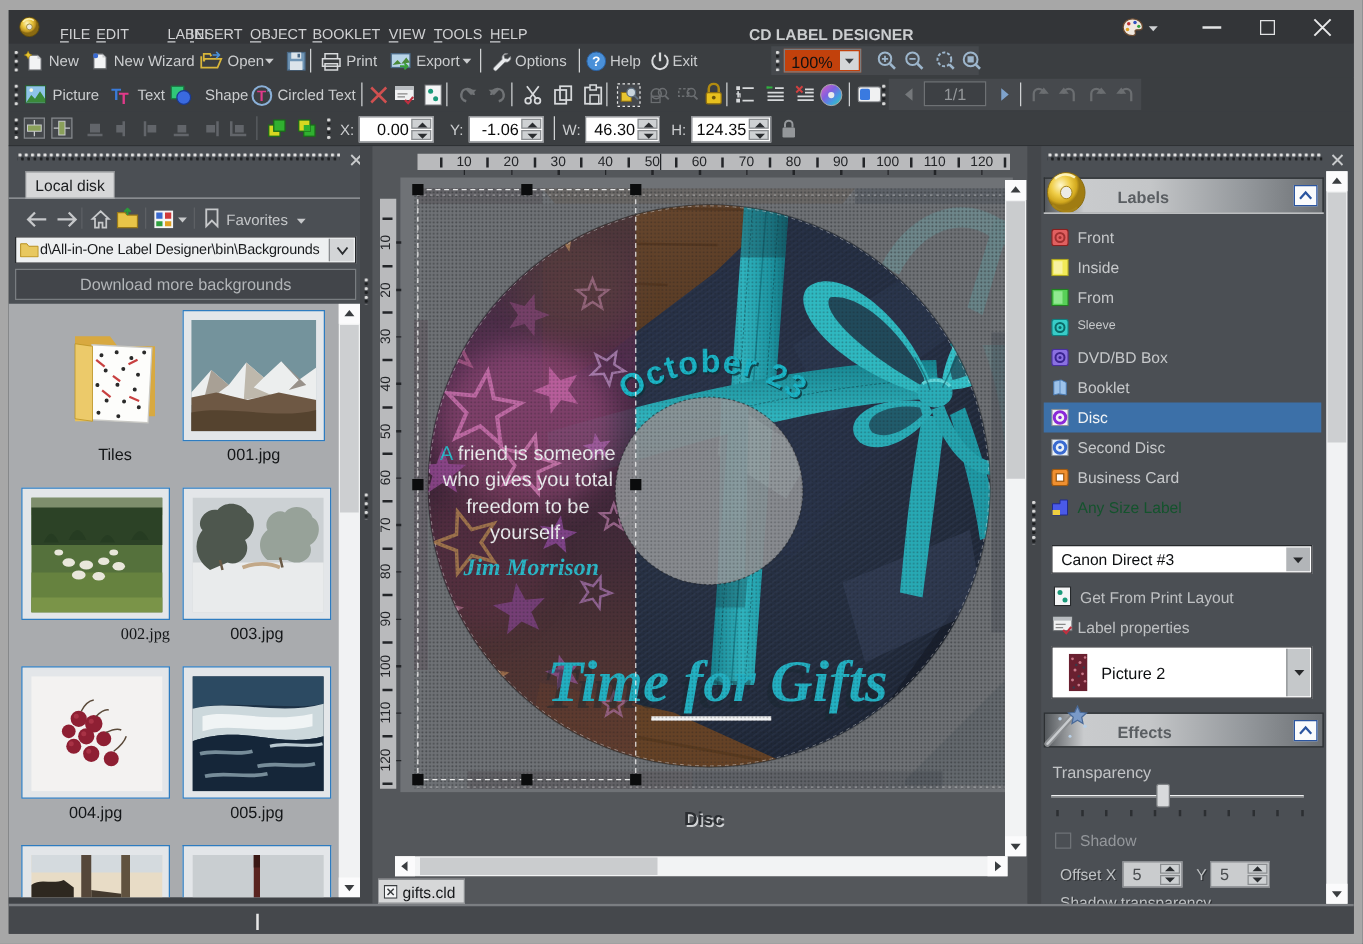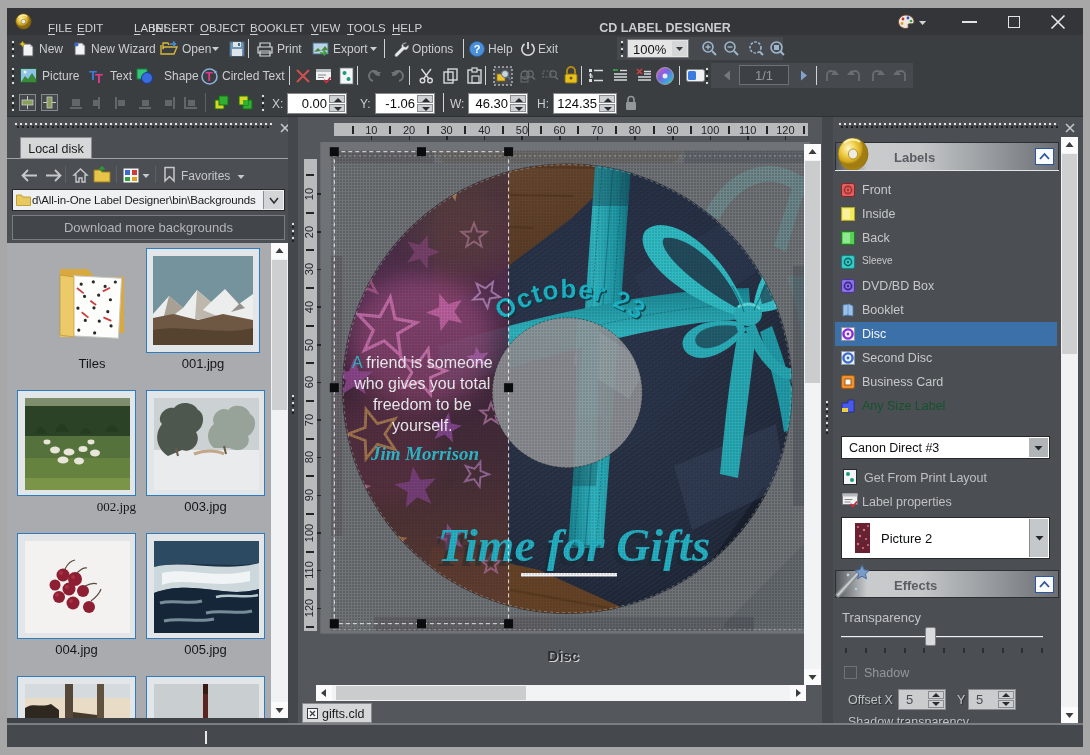--- a/index.html
+++ b/index.html
@@ -115,21 +115,21 @@
       <text x="9" y="13" font-size="11" font-weight="bold" fill="#fff" text-anchor="middle" font-family="Liberation Sans">?</text>
     </svg>
   <div class="tb-text" style="left:481px;top:7px;">Help</div>
   <svg class="abs" style="left:512px;top:5px;" width="18" height="18" viewBox="0 0 18 18">
       <path d="M9 2 v7" stroke="#d8dadc" stroke-width="1.8"></path>
       <path d="M5.5 4 a6.2 6.2 0 1 0 7 0" fill="none" stroke="#d8dadc" stroke-width="1.6"></path>
     </svg>
   <div class="tb-text" style="left:531px;top:7px;">Exit</div>
   <div class="abs" style="left:610px;top:2px;width:166px;height:23px;background:#46494d;">
     <div class="grip-v" style="left:3px;top:3px;height:17px;"></div>
-    <div class="abs" style="left:10px;top:2px;width:62px;height:19px;background:#e5e5e5;border:1px solid #7a7d80;">
+    <div class="abs" style="left:10px;top:2px;width:62px;height:19px;background:#c2410c;border:1px solid #7a7d80;">
       <div class="abs" style="left:5px;top:2px;font-size:13px;color:#111;">100%</div>
       <div class="abs" style="right:1px;top:1px;width:15px;height:15px;background:#d4d6d8;">
           <svg width="15" height="15" viewBox="0 0 15 15">
             <path d="M4 6 l3.5 4 3.5-4 z" fill="#3a3d40"></path>
           </svg>
         </div>
     </div>
     <svg class="abs" style="left:84px;top:3px;" width="17" height="17" viewBox="0 0 17 17">
         <circle cx="7" cy="7" r="5" fill="none" stroke="#9db6cc" stroke-width="1.6"></circle>
         <path d="M11 11 l4 4" stroke="#9db6cc" stroke-width="2"></path>
@@ -976,21 +976,21 @@
 <div class="abs" style="left:862px;top:183px;font-size:12.5px;color:#c6c8ca;">Front</div>
 <svg class="abs" style="left:841px;top:207px;" width="14" height="14" viewBox="0 0 14 14">
     <rect x="0.5" y="0.5" width="13" height="13" fill="#f2ea58" stroke="#b0a820"></rect>
     <rect x="2" y="2" width="7" height="10" fill="#f8f2a0"></rect>
   </svg>
 <div class="abs" style="left:862px;top:207px;font-size:12.5px;color:#c6c8ca;">Inside</div>
 <svg class="abs" style="left:841px;top:231px;" width="14" height="14" viewBox="0 0 14 14">
     <rect x="0.5" y="0.5" width="13" height="13" fill="#58d058" stroke="#208020"></rect>
     <rect x="2" y="2" width="7" height="10" fill="#90e890"></rect>
   </svg>
-<div class="abs" style="left:862px;top:231px;font-size:12.5px;color:#c6c8ca;">Back</div>
+<div class="abs" style="left:862px;top:231px;font-size:12.5px;color:#c6c8ca;">From</div>
 <svg class="abs" style="left:841px;top:255px;" width="14" height="14" viewBox="0 0 14 14">
     <rect x="0.5" y="0.5" width="13" height="13" rx="2" fill="#38ccc8" stroke="#108080"></rect>
     <circle cx="7" cy="7" r="3.6" fill="none" stroke="#0a6a68" stroke-width="1.6"></circle>
     <circle cx="7" cy="7" r="1.2" fill="#0a6a68"></circle>
   </svg>
 <div class="abs" style="left:862px;top:255px;font-size:10px;color:#c6c8ca;">Sleeve</div>
 <svg class="abs" style="left:841px;top:279px;" width="14" height="14" viewBox="0 0 14 14">
     <rect x="0.5" y="0.5" width="13" height="13" rx="2" fill="#8a70e0" stroke="#4a30a0"></rect>
     <circle cx="7" cy="7" r="3.6" fill="none" stroke="#3a2490" stroke-width="1.6"></circle>
     <circle cx="7" cy="7" r="1.2" fill="#3a2490"></circle>

